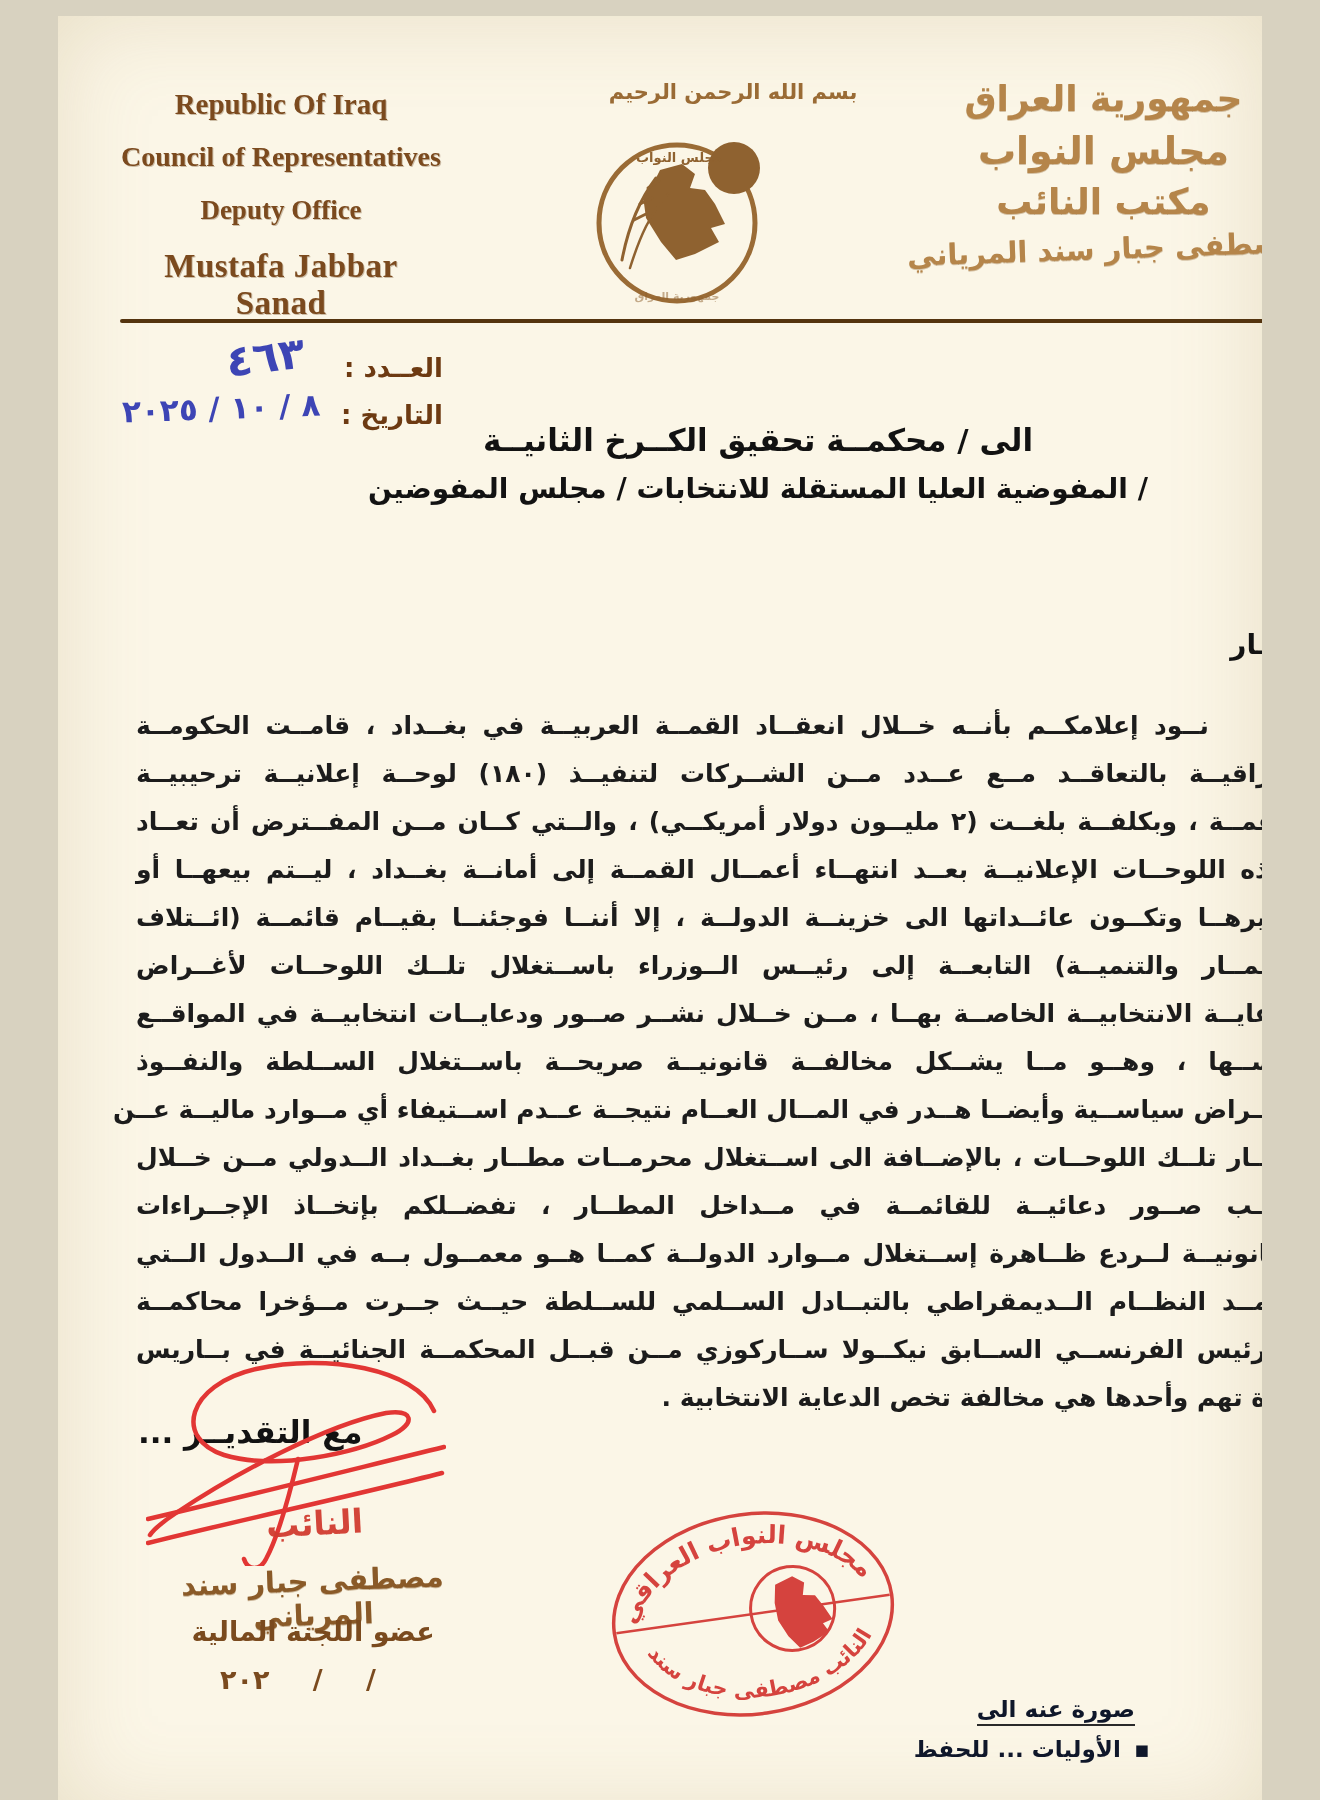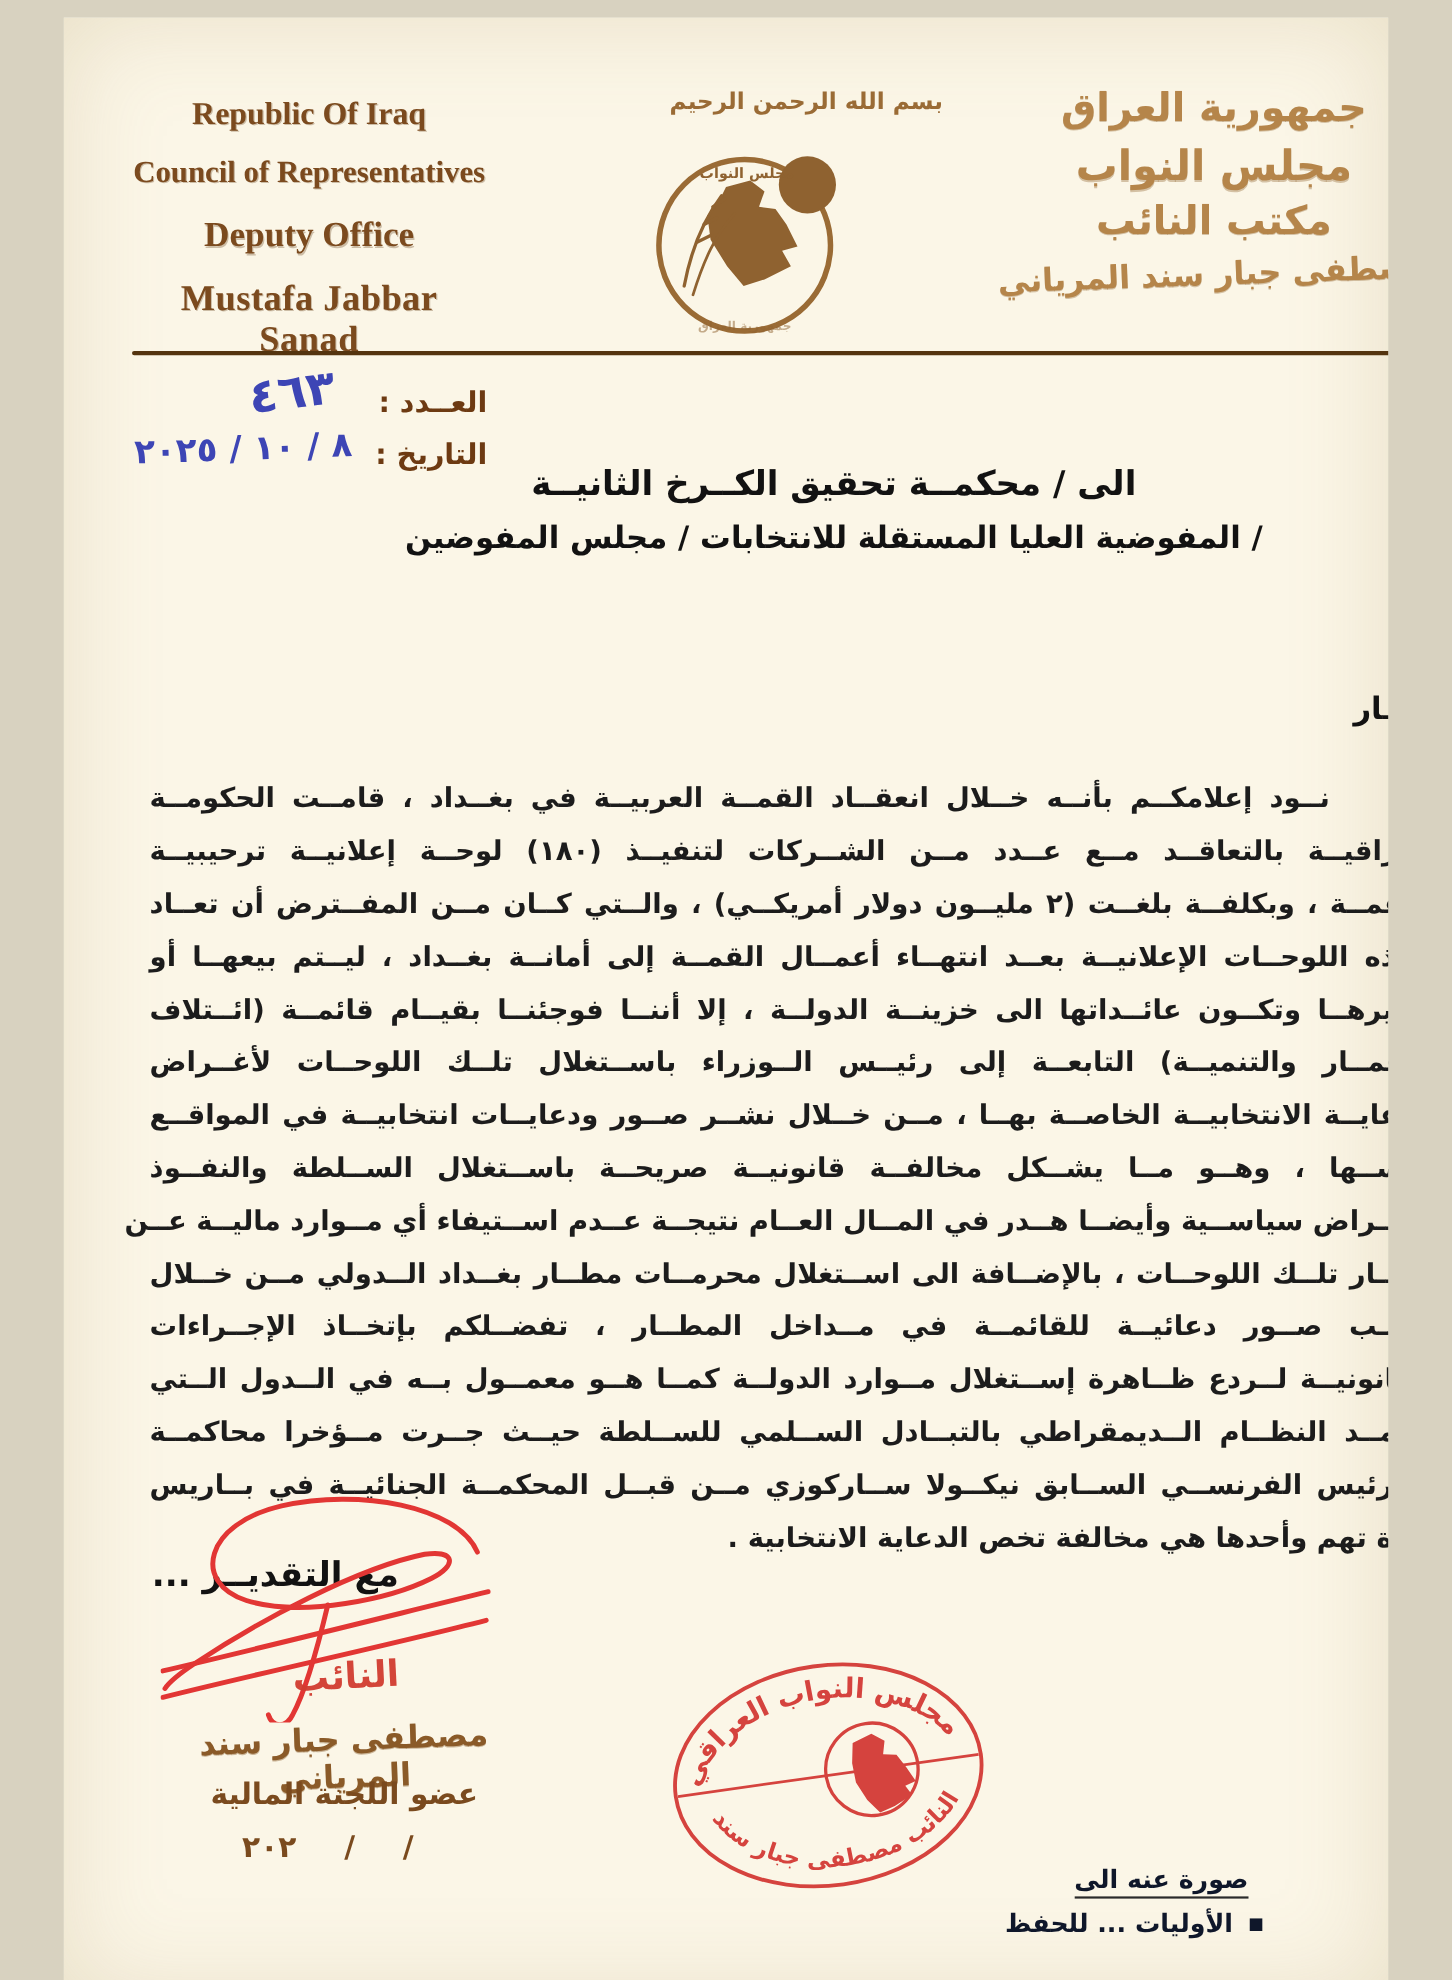--- a/index.html
+++ b/index.html
@@ -6,21 +6,21 @@
   body{background:#d8d2c0;font-family:"DejaVu Sans",sans-serif;}
   .page{position:relative;width:1204px;height:1800px;margin:16px auto;
         background:#fbf6e7;overflow:hidden;
         box-shadow:inset 0 0 90px rgba(170,140,80,.22);}
   
   .hdr-en{position:absolute;left:58px;top:72px;width:330px;text-align:center;
           color:#7b4a1e;font-family:"Liberation Serif",serif;font-weight:bold;
           text-shadow:1px 1px 0 rgba(95,55,15,.30);}
   .hdr-en .l1{font-size:29px;margin-bottom:20px;}
   .hdr-en .l2{font-size:28px;margin-bottom:22px;}
-  .hdr-en .l3{font-size:32px;margin-bottom:22px;}
+  .hdr-en .l3{font-size:27px;margin-bottom:22px;}
   .hdr-en .l4{font-size:33px;letter-spacing:.5px;}
   .bismillah{position:absolute;left:520px;top:64px;width:310px;text-align:center;
              color:#9a6b35;font-size:21px;font-weight:bold;}
   .emblem{position:absolute;left:524px;top:108px;width:190px;height:192px;}
   .hdr-ar{position:absolute;left:828px;top:62px;width:435px;text-align:center;
           color:#b5854a;font-weight:bold;text-shadow:0 1px 0 rgba(140,95,40,.35);}
   .hdr-ar .a1{font-size:36px;margin-bottom:10px;}
   .hdr-ar .a2{font-size:38px;margin-bottom:8px;}
   .hdr-ar .a3{font-size:36px;margin-bottom:10px;}
   .hdr-ar .a4{font-size:29px;transform:rotate(-2deg);}

